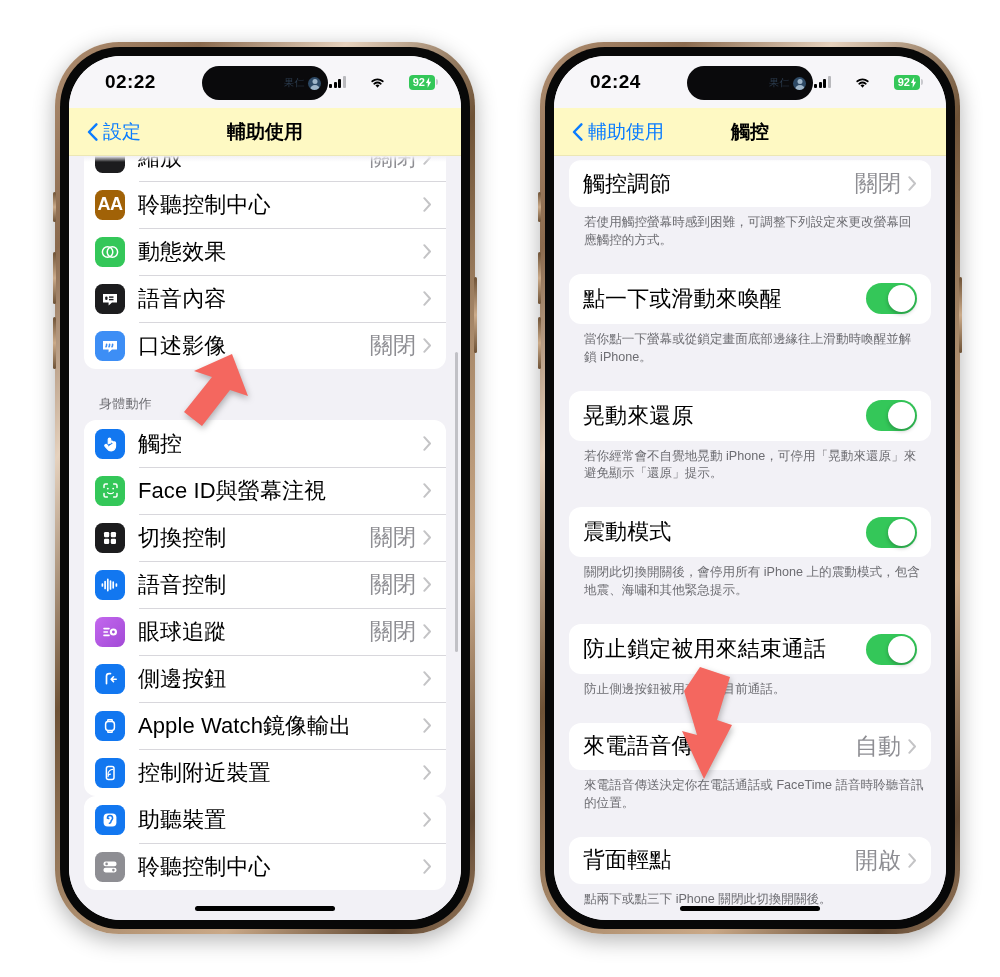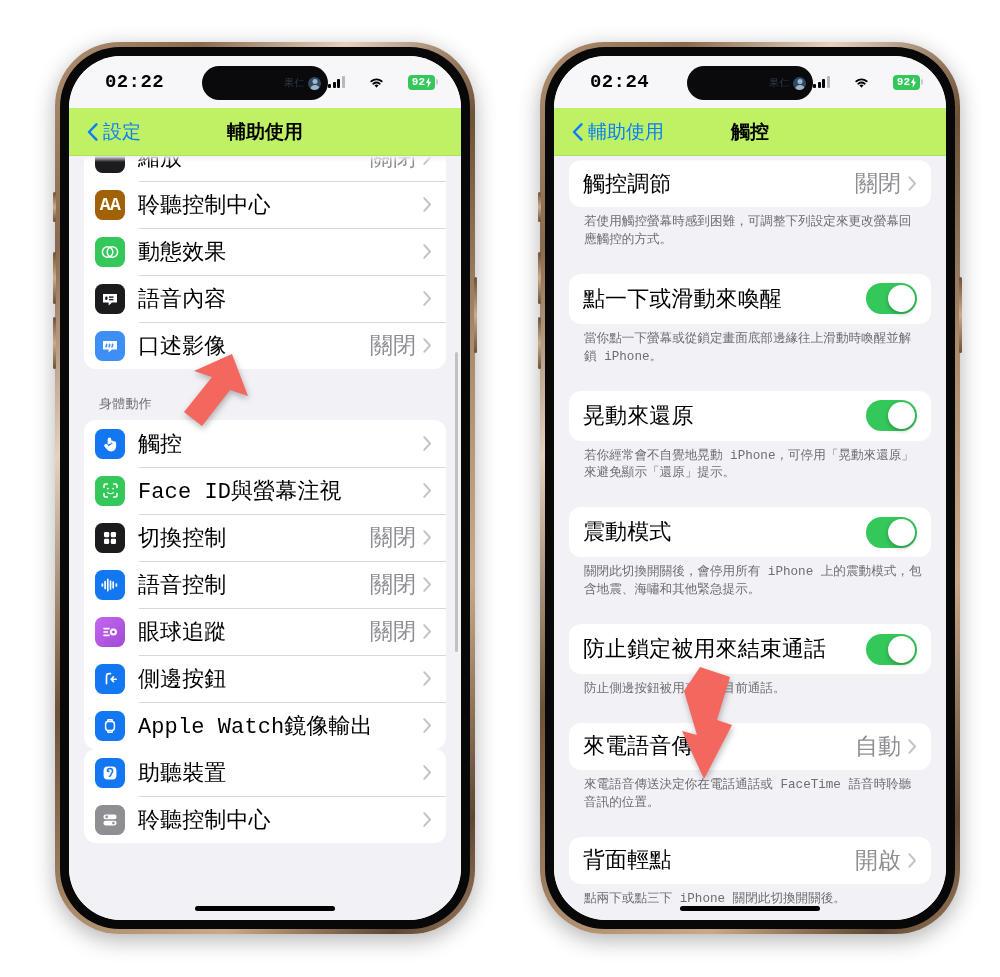--- a/index.html
+++ b/index.html
@@ -2,21 +2,21 @@
 <html><head>
 <meta charset="utf-8">
 <style>
   * { box-sizing: border-box; margin: 0; padding: 0; }
   html, body {
     width: 1000px; height: 977px;
     background: #ffffff;
     font-family: "Liberation Sans", "DejaVu Sans", sans-serif;
     overflow: hidden;
   }
-  .stage { position: relative; width: 1000px; height: 977px; font-family: Liberation Mono, monospace; }
+  .stage { position: relative; width: 1000px; height: 977px; }
 
   
   .phone {
     position: absolute;
     width: 420px; height: 892px;
     border-radius: 64px;
     background: linear-gradient(125deg,#b08f72 0%,#8a6a4e 14%,#e6d2be 28%,#6e5236 45%,#a98a6b 60%,#caa988 76%,#5e4631 92%,#9c7d5f 100%);
     padding: 5px;
     box-shadow: 0 6px 22px rgba(0,0,0,0.30);
   }
@@ -87,21 +87,21 @@
     position: relative;
   }
   .batt::after{
     content:''; position:absolute; right:-3px; top:4.5px;
     width:2px;height:6px;border-radius:0 2px 2px 0;background:#c9c9ce;
   }
   .bolt { width: 7px; height: 11px; display:block; }
 
   
   .navbar {
-    height: 48px; background: #bef264;
+    height: 48px; background: #fef9c3;
     display: flex; align-items: center; position: relative;
     padding: 0 18px;
     border-bottom: 0.5px solid rgba(0,0,0,0.07);
   }
   .nav-back {
     display: flex; align-items: center; gap: 5px;
     color: #0a7cff; font-size: 19px; z-index: 2;
   }
   .chev-l { width: 11px; height: 18px; flex: none; }
   .nav-title {
@@ -382,20 +382,32 @@
                       <rect x="5.6" y="5.6" width="8.8" height="8.8" rx="2.6" fill="none" stroke="#fff" stroke-width="1.5"></rect>
                       <path d="M7.6 5.4l.4-1.6h4l.4 1.6M7.6 14.6l.4 1.6h4l.4-1.6" stroke="#fff" stroke-width="1.4" fill="none" stroke-linecap="round"></path>
                     </svg>
                 </span>
                 <span class="row-label">Apple Watch鏡像輸出</span>
                 <svg class="chev-r" viewBox="0 0 9 15">
                     <path d="M1.3 1.2L7 7.5l-5.7 6.3" stroke="#c4c4c6" stroke-width="2" fill="none" stroke-linecap="round" stroke-linejoin="round"></path>
                   </svg>
               </div>
 
+              <div class="row">
+                <span class="ico" style="background:#1277f0">
+                  <svg width="20" height="20" viewBox="0 0 20 20">
+                      <rect x="6.4" y="3.6" width="7.6" height="12.8" rx="2" fill="none" stroke="#fff" stroke-width="1.5"></rect>
+                      <path d="M8 13.6a2.4 2.4 0 0 1 2.4-2.4M8 11.2a4.8 4.8 0 0 1 4.8-4.8" stroke="#fff" stroke-width="1.2" fill="none" stroke-linecap="round"></path>
+                    </svg>
+                </span>
+                <span class="row-label">控制附近裝置</span>
+                <svg class="chev-r" viewBox="0 0 9 15">
+                    <path d="M1.3 1.2L7 7.5l-5.7 6.3" stroke="#c4c4c6" stroke-width="2" fill="none" stroke-linecap="round" stroke-linejoin="round"></path>
+                  </svg>
+              </div>
             </div>
 
 
             <div class="group">
               <div class="row">
                 <span class="ico" style="background:#1277f0">
                   <svg width="20" height="20" viewBox="0 0 20 20">
                       <rect x="3.6" y="3.6" width="12.8" height="12.8" rx="4" fill="#fff"></rect>
                       <path d="M7.4 8.2a2.6 2.6 0 0 1 5.2 0c0 1.5-1.6 2-1.6 3.4 0 .9-.7 1.6-1.6 1.6" stroke="#1277f0" stroke-width="1.5" fill="none" stroke-linecap="round"></path>
                       <circle cx="8.6" cy="8.4" r=".9" fill="#1277f0"></circle>

